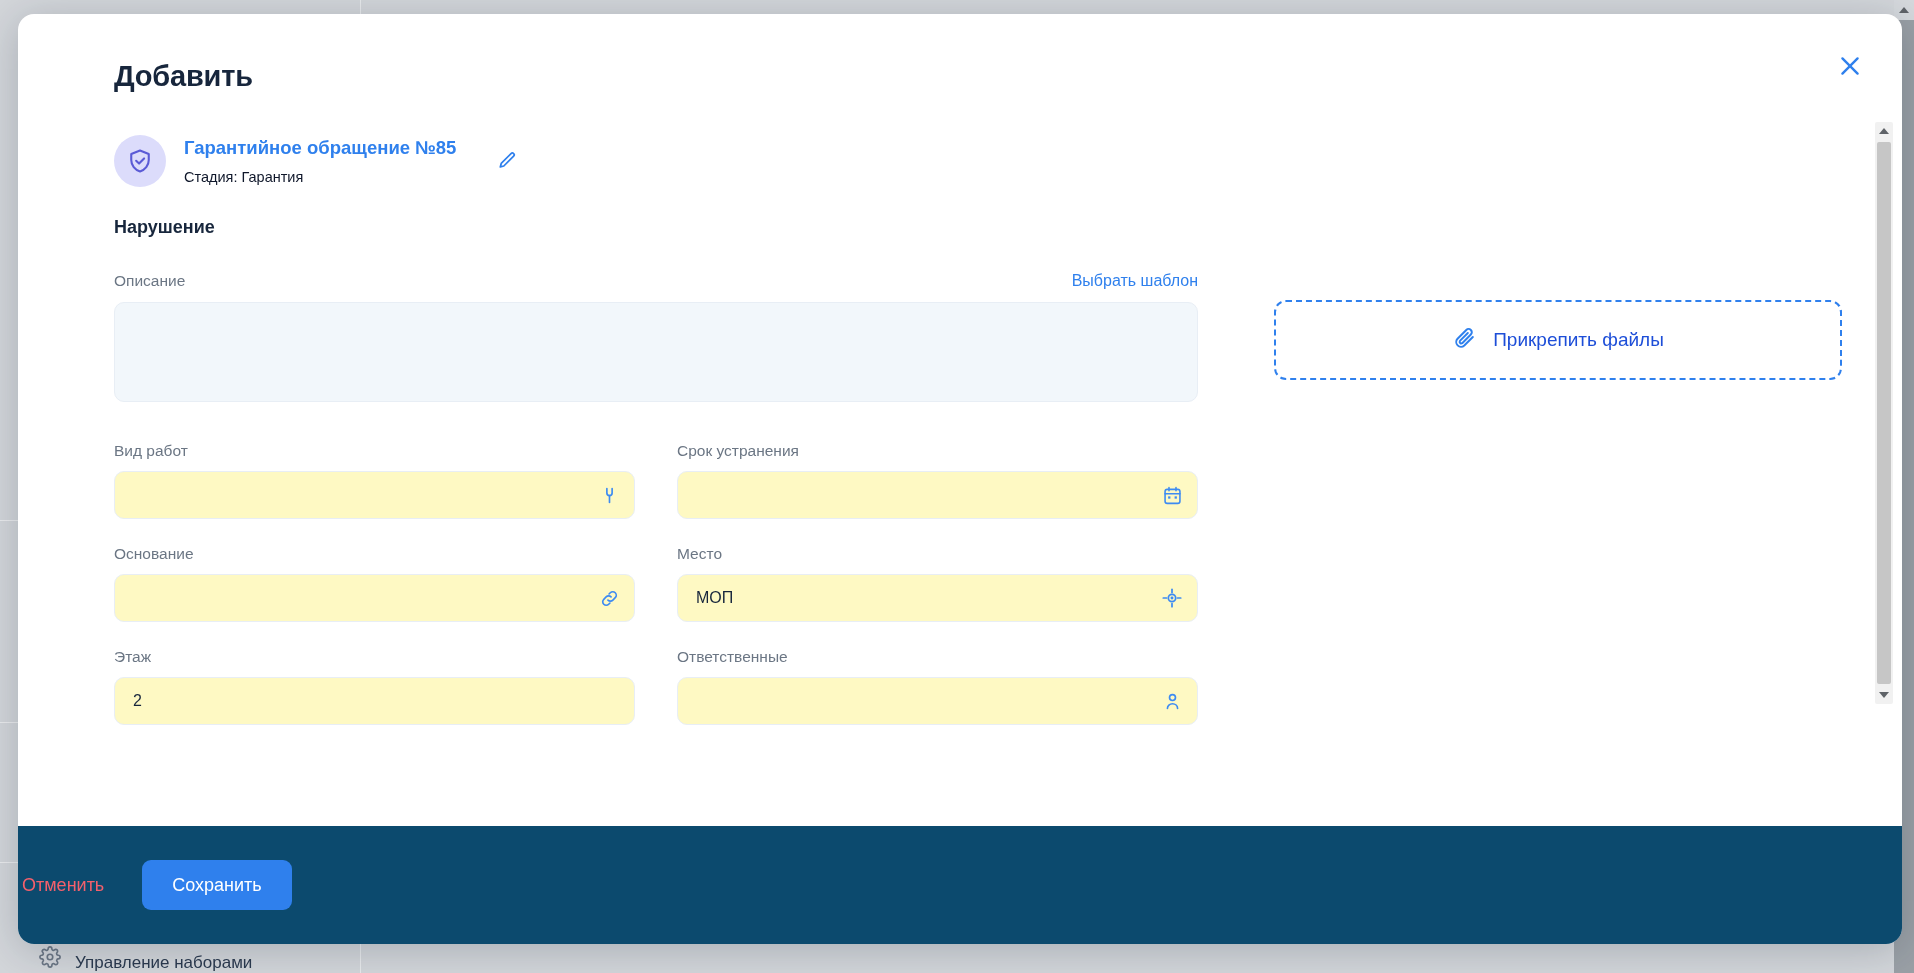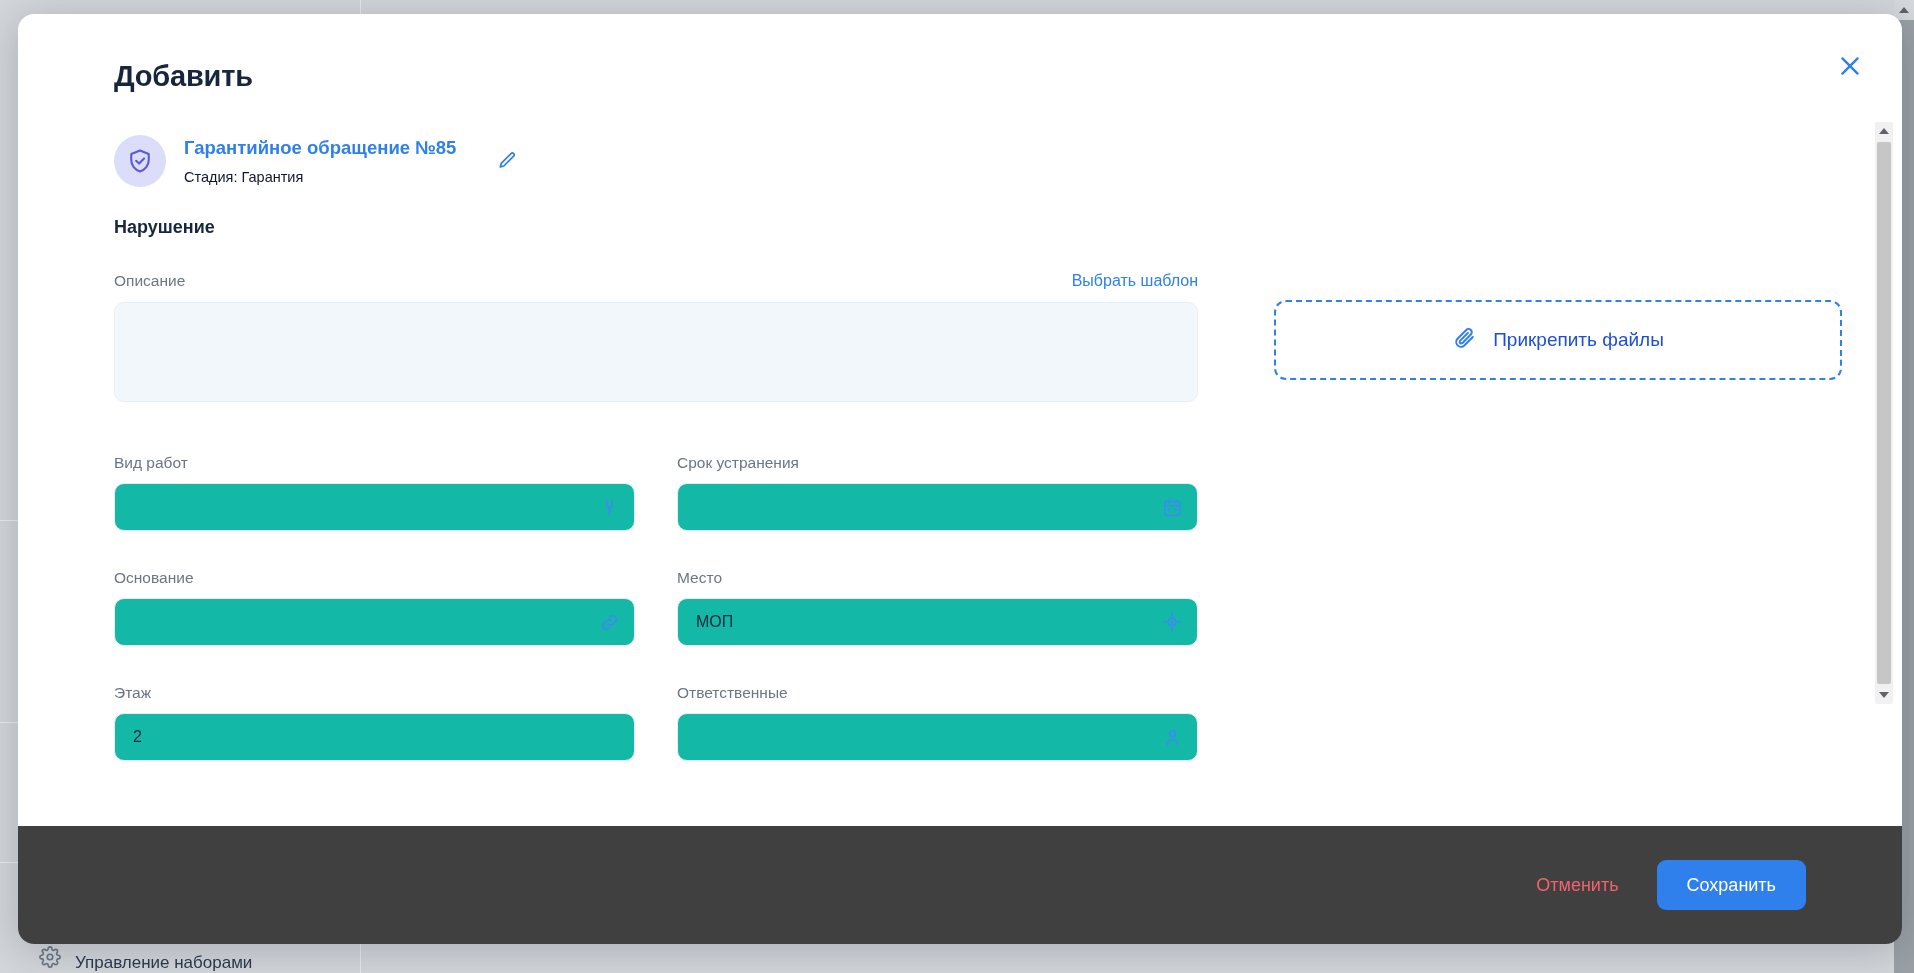--- a/index.html
+++ b/index.html
@@ -177,26 +177,26 @@
     font-family: inherit;
     outline: none;
   }
 
   
   .field-grid {
     display: grid;
     grid-template-columns: 521px 521px;
     gap: 0 42px;
   }
-  .field { margin-bottom: 26px; margin-top: 12px; }
+  .field { margin-bottom: 26px; }
   .field .field-label { display: block; margin-bottom: 11px; }
   .input-wrap { position: relative; }
   .text-input {
     width: 100%; height: 48px;
-    background: #14b8a6;
+    background: #fef9c3;
     border: 1px solid #e8eef5;
     border-radius: 10px;
     padding: 0 52px 0 18px;
     font-size: 16px;
     color: #17263c;
     font-family: inherit;
     outline: none;
   }
   .text-input.no-icon { padding-right: 18px; }
   .input-icon {
@@ -221,24 +221,24 @@
   #attach-label {
     font-size: 19px;
     color: #1d4ed8;
   }
 
   
   #modal-footer {
     position: absolute;
     left: 0; right: 0; bottom: 0;
     height: 118px;
-    display: flex; align-items: center; justify-content: flex-end;
+    display: flex; align-items: center; justify-content: flex-start;
     gap: 34px;
     padding-right: 96px;
-    background: #404040;
+    background: #0c4a6e;
   }
   #cancel-button {
     font-size: 18px;
     color: #f4606c;
     background: none; border: none;
     cursor: pointer;
     font-family: inherit;
     padding: 8px 4px;
   }
   #save-button {

